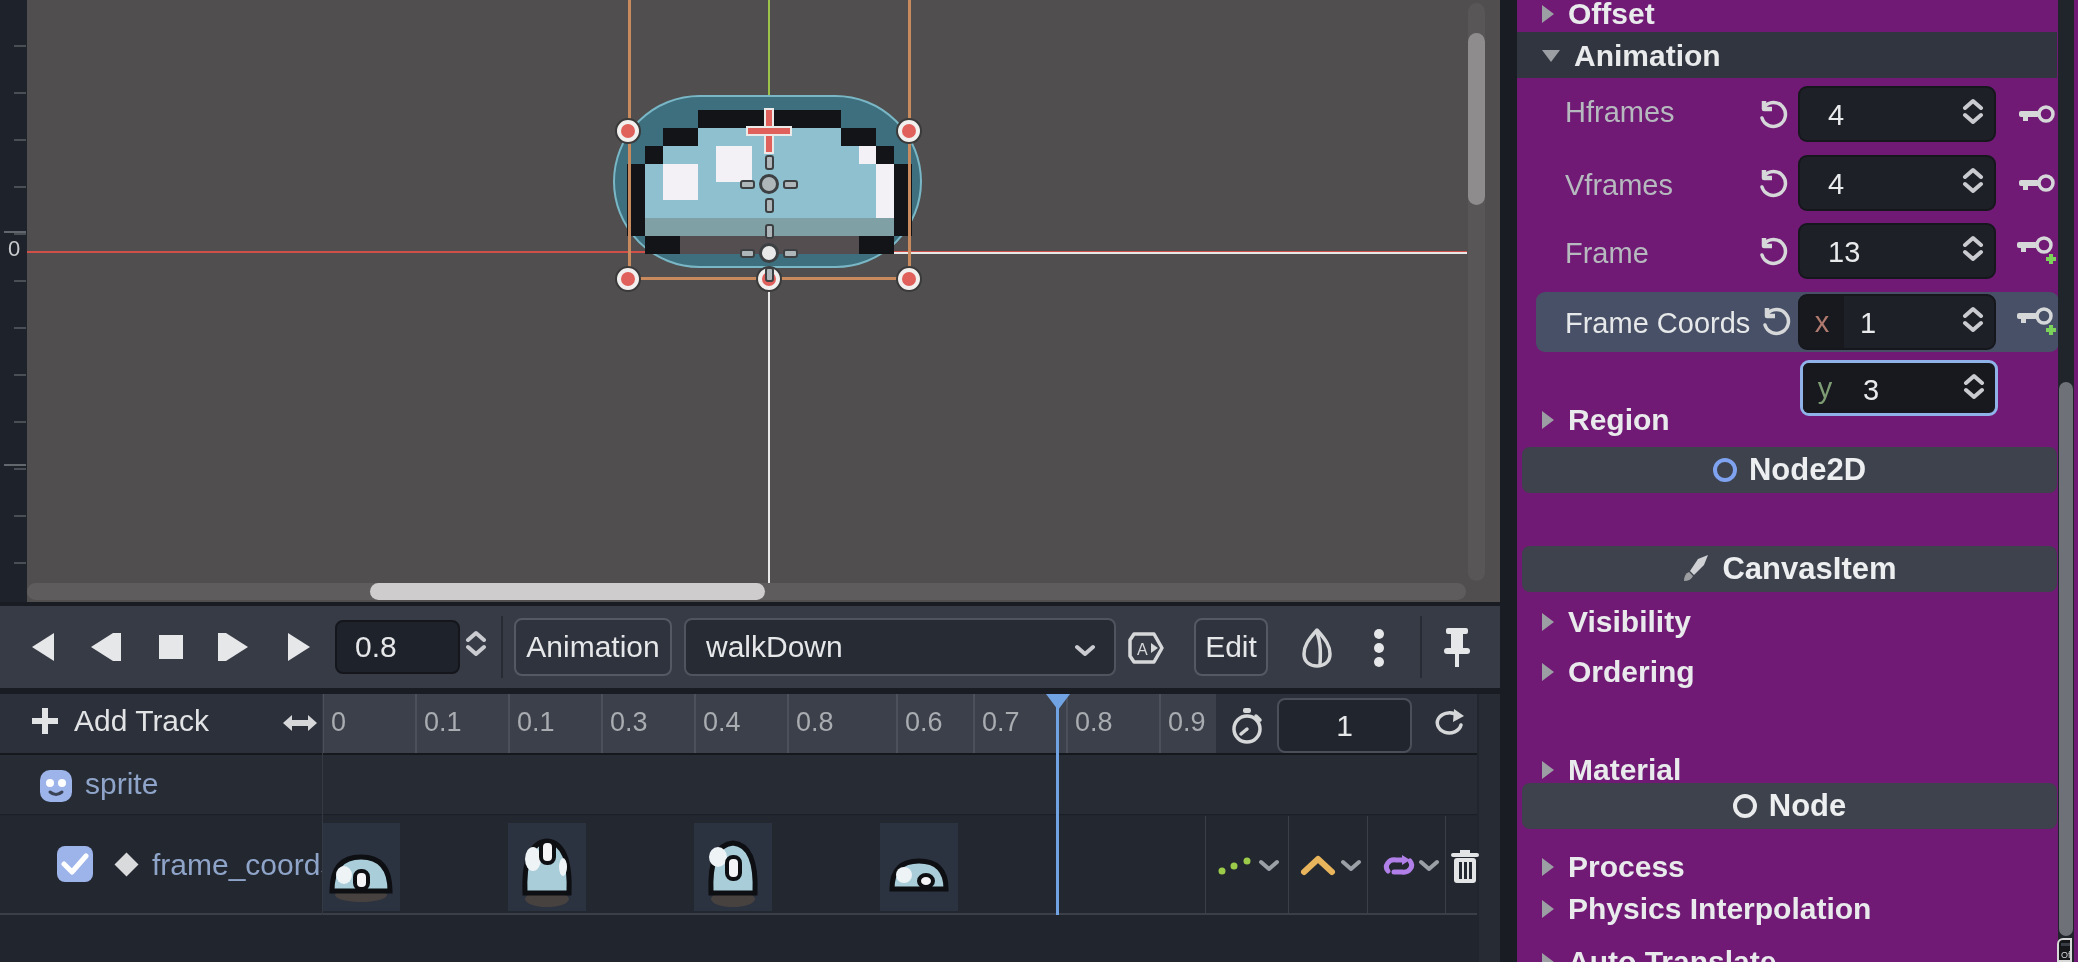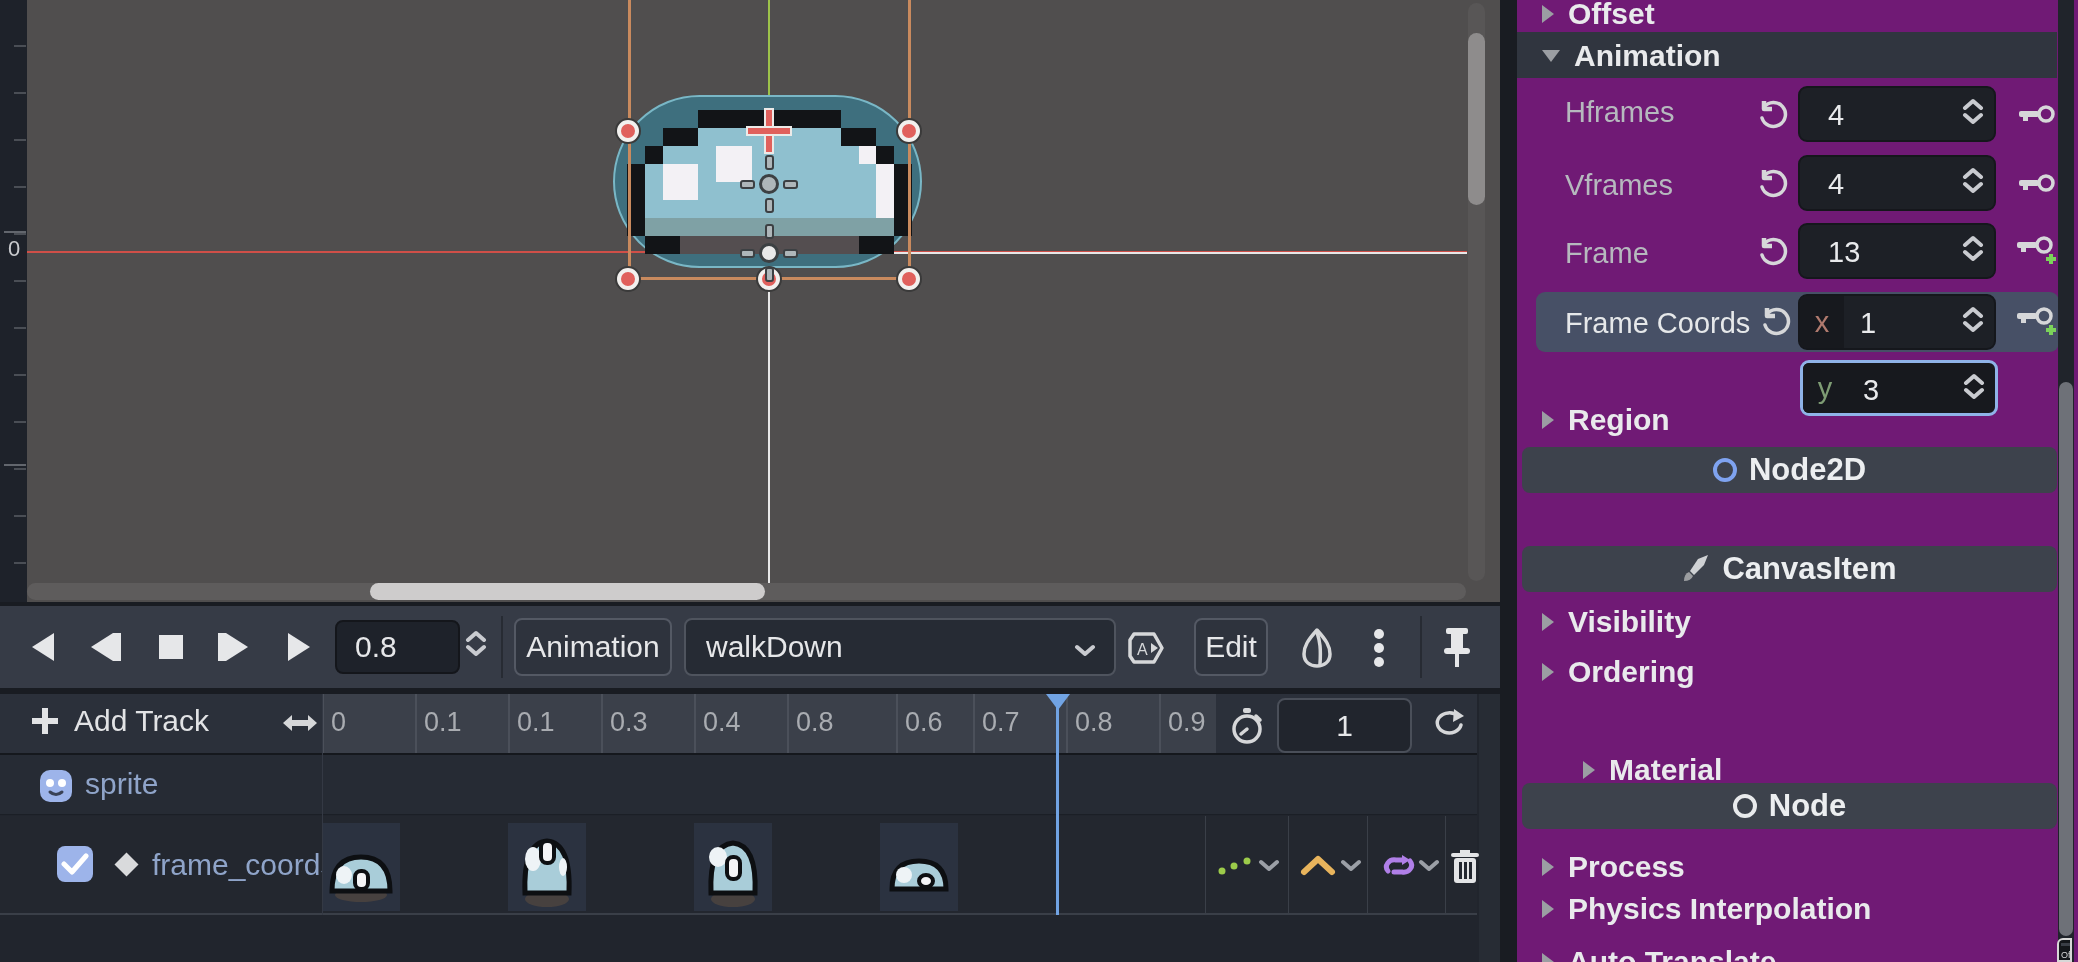--- a/index.html
+++ b/index.html
@@ -563,21 +563,21 @@
     </div>
 
     <div class="sect" style="top:648px;">
       <div class="arrow arrow-r"></div>
       <span class="lbl">Ordering</span>
     </div>
     <div class="sect" style="top:598px;">
       <div class="arrow arrow-r"></div>
       <span class="lbl">Visibility</span>
     </div>
-    <div class="sect" style="top:746px;padding-left:41px;">
+    <div class="sect" style="top:746px;">
       <div class="arrow arrow-r"></div>
       <span class="lbl">Material</span>
     </div>
 
     <div class="cat-bar" style="top:783px;">
       <div class="ring white"></div>
       <span>Node</span>
     </div>
 
     <div class="sect" style="top:843px;">

